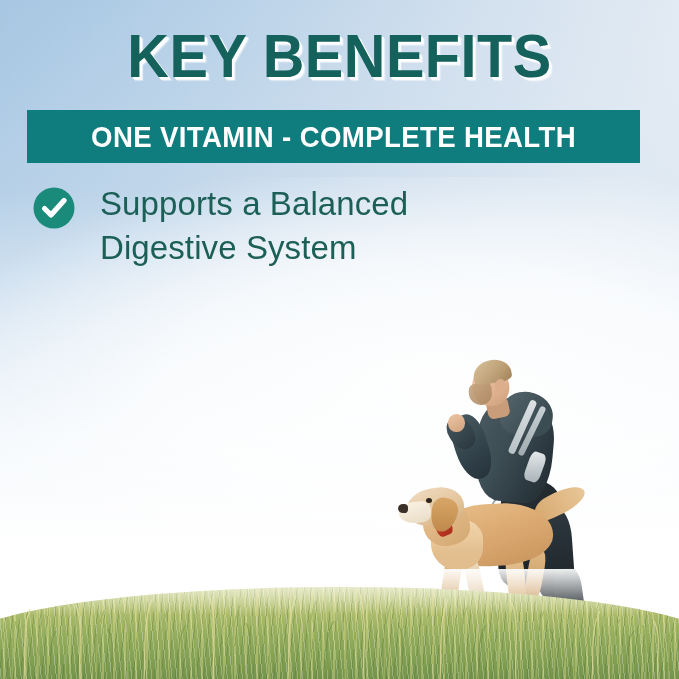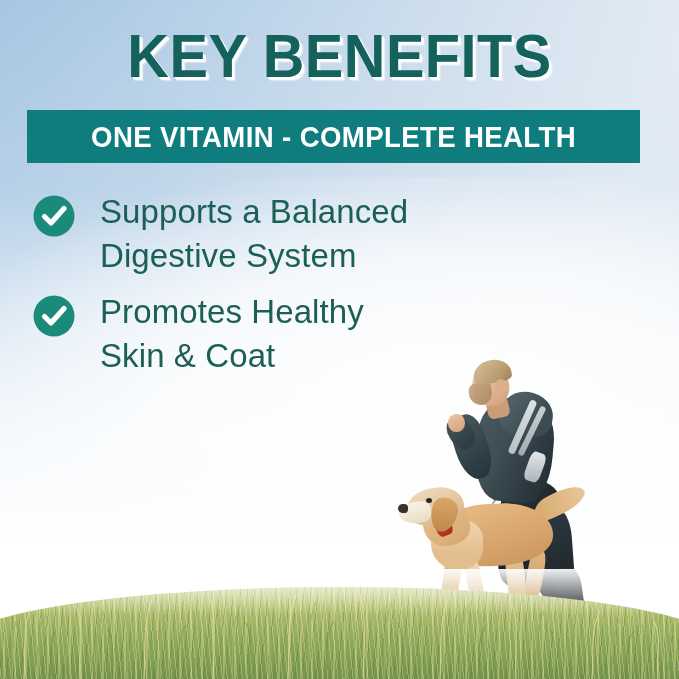--- a/index.html
+++ b/index.html
@@ -339,21 +339,21 @@
     font-weight: 700;
     letter-spacing: 0.4px;
     transform: scaleX(0.92);
     white-space: nowrap;
   }
 
   
   .benefits {
     position: absolute;
     left: 33px;
-    top: 190px;
+    top: 182px;
     width: 430px;
   }
   .benefit {
     display: flex;
     align-items: flex-start;
     margin-bottom: 12px;
   }
   .check {
     flex: 0 0 auto;
     width: 42px;
@@ -483,25 +483,17 @@
     <div class="benefit">
       <svg class="check" viewBox="0 0 42 42">
         <circle cx="21" cy="21" r="20.5" fill="#1a8a7a"></circle>
         <path d="M11.5 21.5 L18 28 L31 13.5" stroke="#ffffff" stroke-width="5.2" fill="none" stroke-linecap="round" stroke-linejoin="round"></path>
       </svg>
       <div class="benefit-text">Supports a Balanced
 Digestive System</div>
     </div>
 
 
-    <div class="benefit">
-      <svg class="check" viewBox="0 0 42 42">
-        <circle cx="21" cy="21" r="20.5" fill="#1a8a7a"></circle>
-        <path d="M11.5 21.5 L18 28 L31 13.5" stroke="#ffffff" stroke-width="5.2" fill="none" stroke-linecap="round" stroke-linejoin="round"></path>
-      </svg>
-      <div class="benefit-text">Promotes Healthy
-Skin &amp; Coat</div>
-    </div>
 
 
   </div>
 
 </div>
 
 </body></html>

